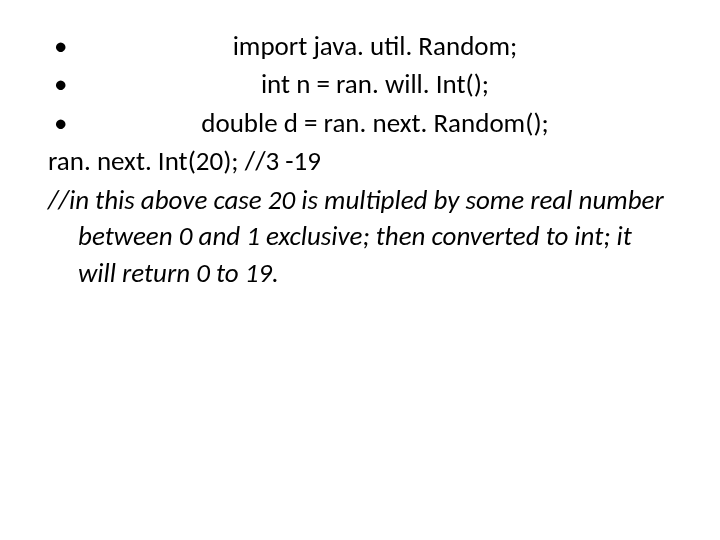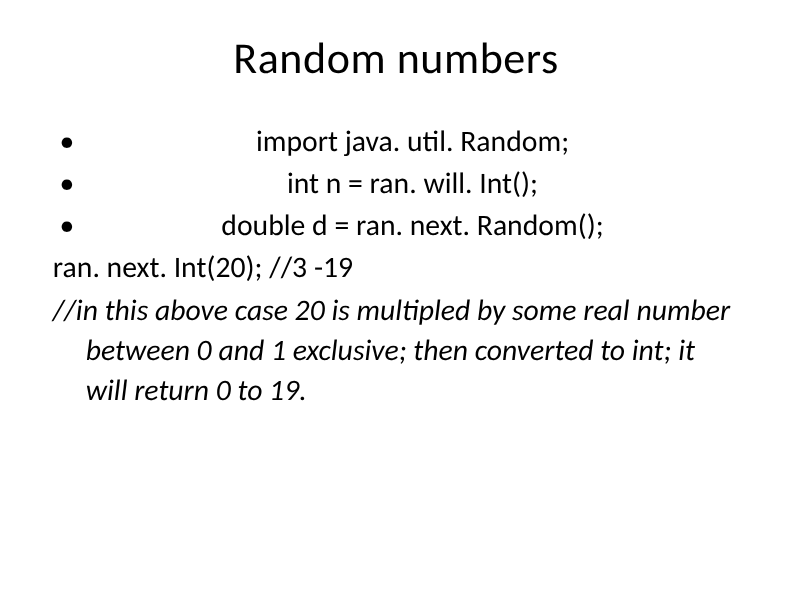--- a/index.html
+++ b/index.html
@@ -52,21 +52,20 @@
     margin: 0;
     padding-left: 30px;
     text-indent: -30px;
     font-style: italic;
   }
 </style>
 </head>
 <body>
 
 <div class="slide">
-  <h1 class="title">Random numbers</h1>
 
   <div class="body">
     <ul class="bullets">
       <li>import java. util. Random;</li>
       <li>int n = ran. will. Int();</li>
       <li>double d = ran. next. Random();</li>
     </ul>
     <p class="plain-line">ran. next. Int(20); //3 -19</p>
     <p class="wrap-indent">//in this above case 20 is multipled by some real number between 0 and 1 exclusive; then converted to int;  it will return 0 to 19.</p>
   </div>

